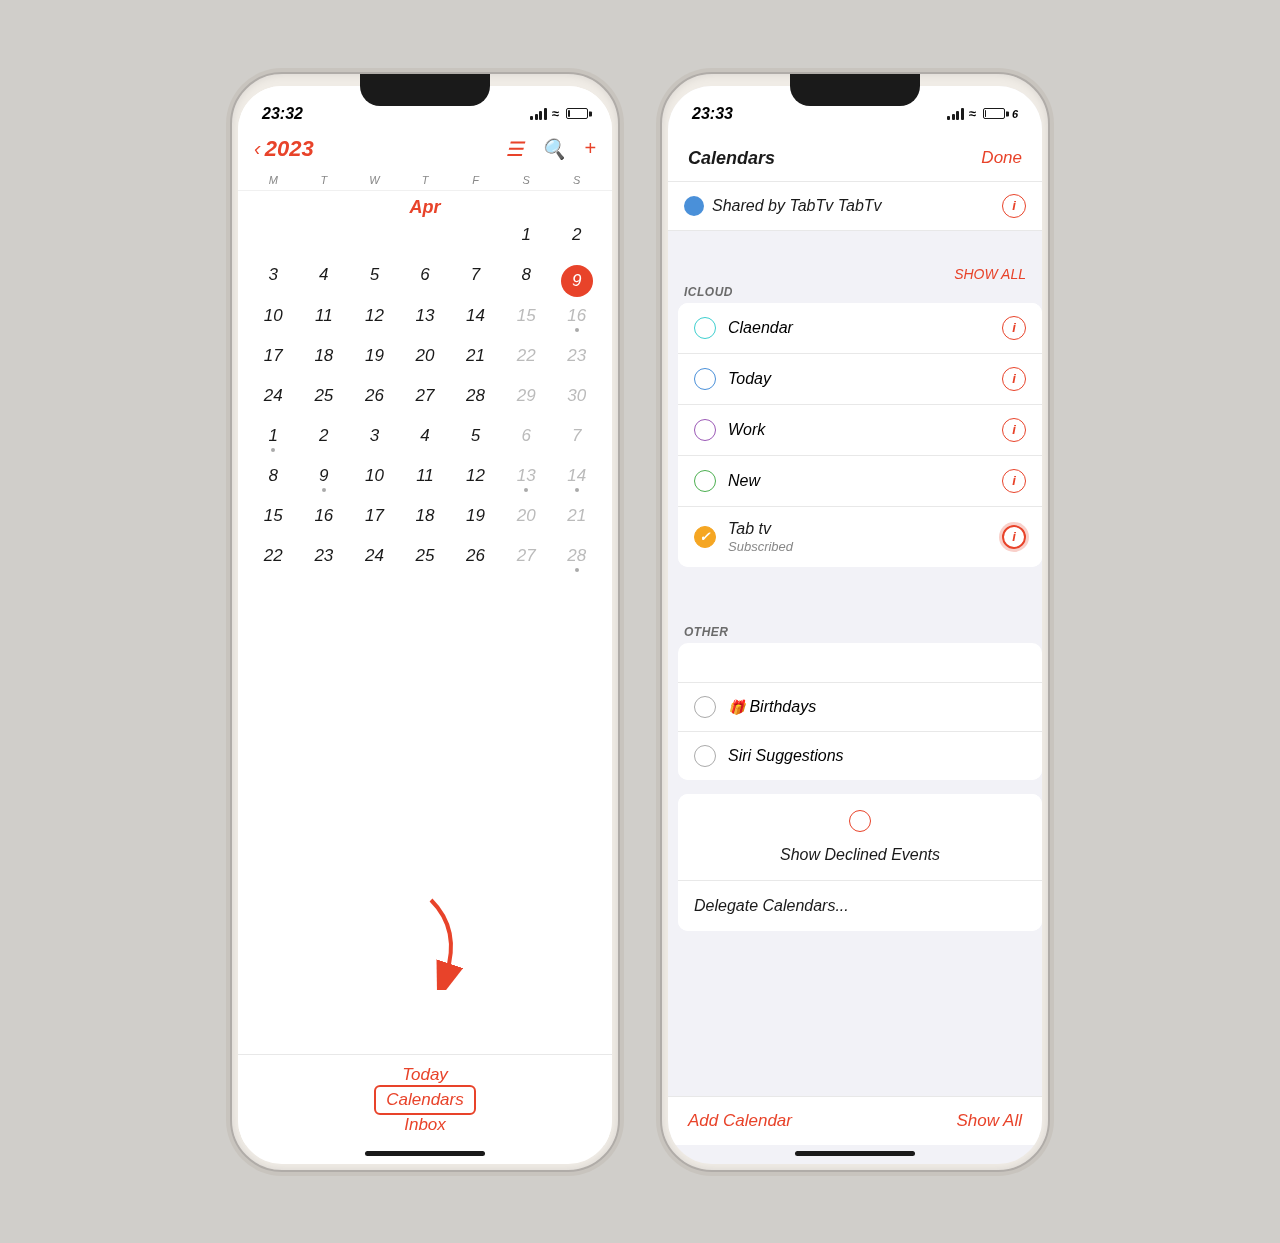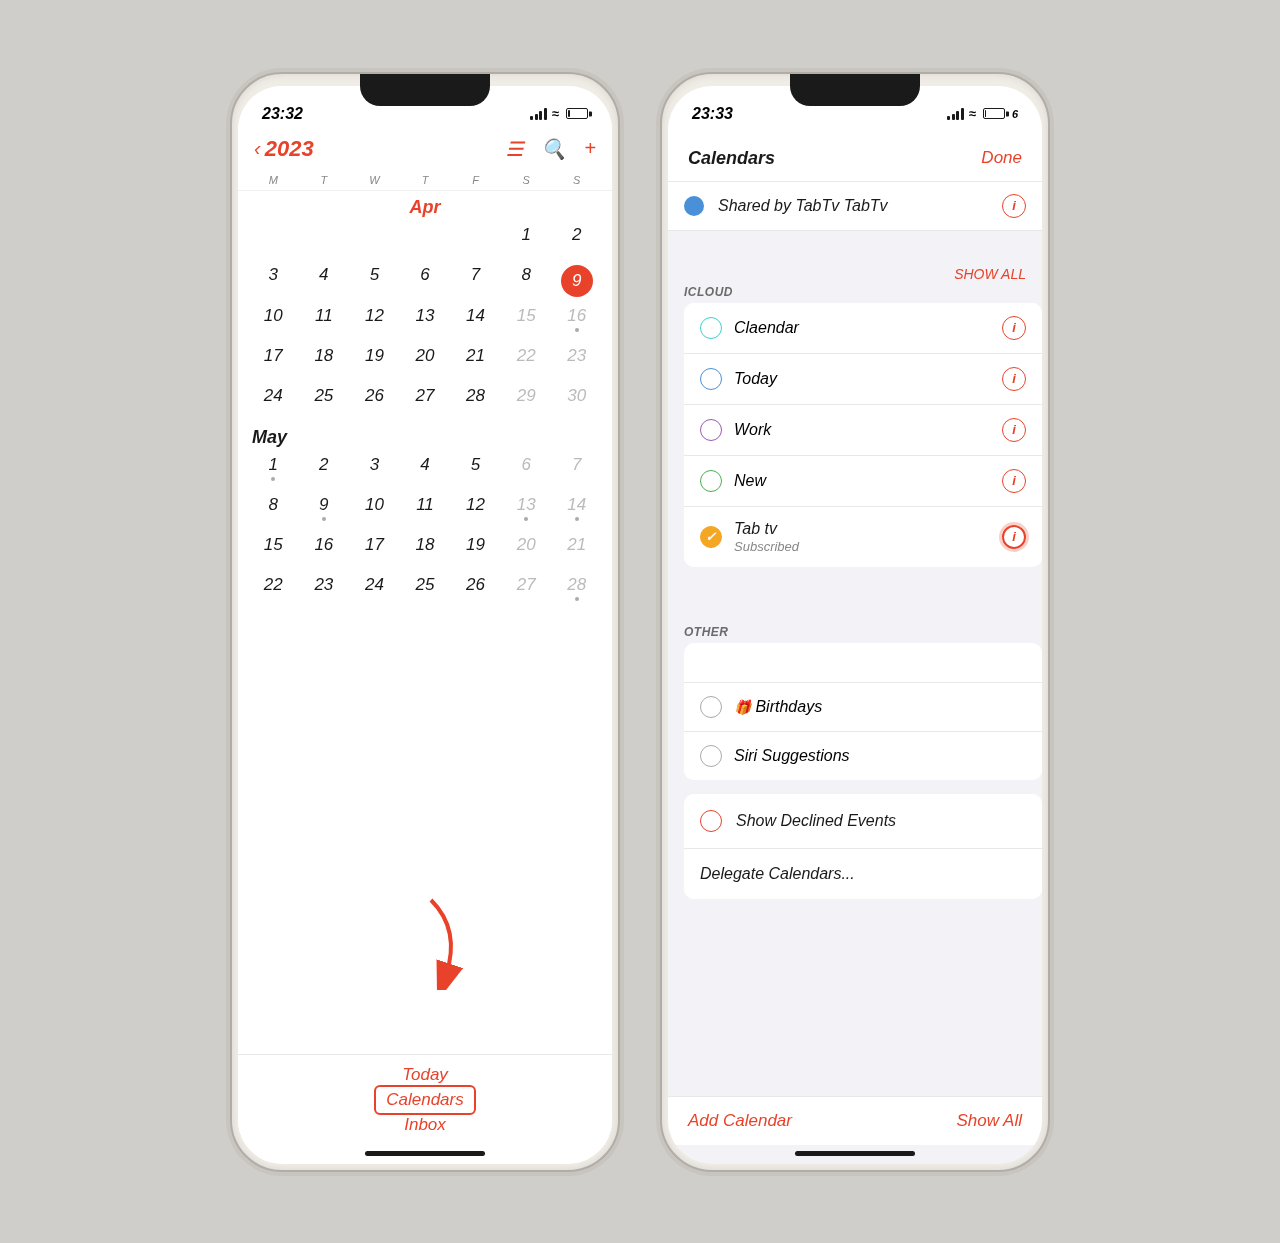--- a/index.html
+++ b/index.html
@@ -242,21 +242,21 @@
       overflow-y: auto;
       background: #f2f2f7;
     }
 
     .shared-item {
       background: white;
       display: flex;
       align-items: center;
       padding: 12px 16px;
       border-bottom: 1px solid #e8e8e8;
-      gap: 14px;
+      gap: 8px;
     }
     .shared-dot {
       width: 20px;
       height: 20px;
       border-radius: 50%;
       background: #4a90d9;
       flex-shrink: 0;
     }
     .shared-name {
       font-size: 16px;
@@ -297,21 +297,21 @@
       margin-top: 36px;
     }
     .show-all-link {
       font-size: 14px;
       color: #e8432a;
     }
 
     .list-group {
       background: white;
       border-radius: 10px;
-      margin: 0 0 0 16px;
+      margin: 0 0 0 10px;
       overflow: hidden;
     }
 
     .calendar-row {
       display: flex;
       align-items: center;
       padding: 13px 16px;
       border-bottom: 1px solid #e8e8e8;
       background: white;
       gap: 12px;
@@ -346,20 +346,21 @@
 
     .birthday-icon { font-size: 14px; margin-right: 4px; }
 
     .declined-row {
       background: white;
       display: flex;
       align-items: center;
       padding: 16px 16px;
       gap: 14px;
       margin-top: 0;
+      flex-direction: column;
     }
 
     .delegate-row {
       background: white;
       padding: 16px 16px;
       font-size: 16px;
       color: #1a1a1a;
       border-top: 1px solid #e8e8e8;
     }
 
@@ -518,21 +519,20 @@
             <span class="day-num">28</span>
           </div>
         <div class="cal-cell gray">
             <span class="day-num">29</span>
           </div>
         <div class="cal-cell gray">
             <span class="day-num">30</span>
           </div>
       </div>
 
-      <div class="cal-month-label black">May</div>
       <div class="cal-grid">
 
         <div class="cal-cell">
             <span class="day-num">1</span>
             <div class="cal-dot"></div>
           </div>
         <div class="cal-cell">
             <span class="day-num">2</span>
           </div>
         <div class="cal-cell">

